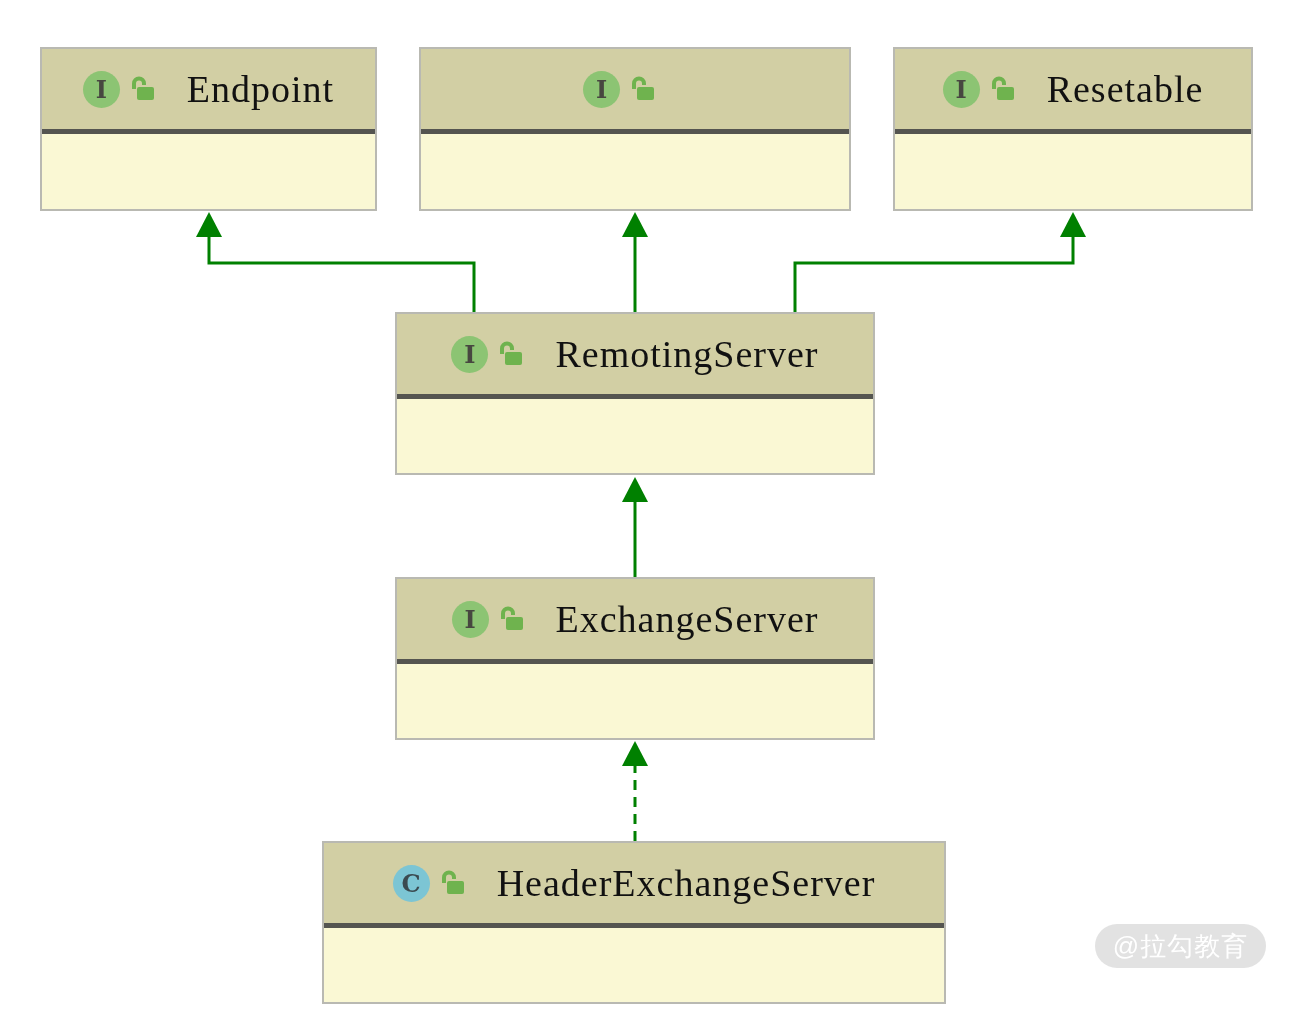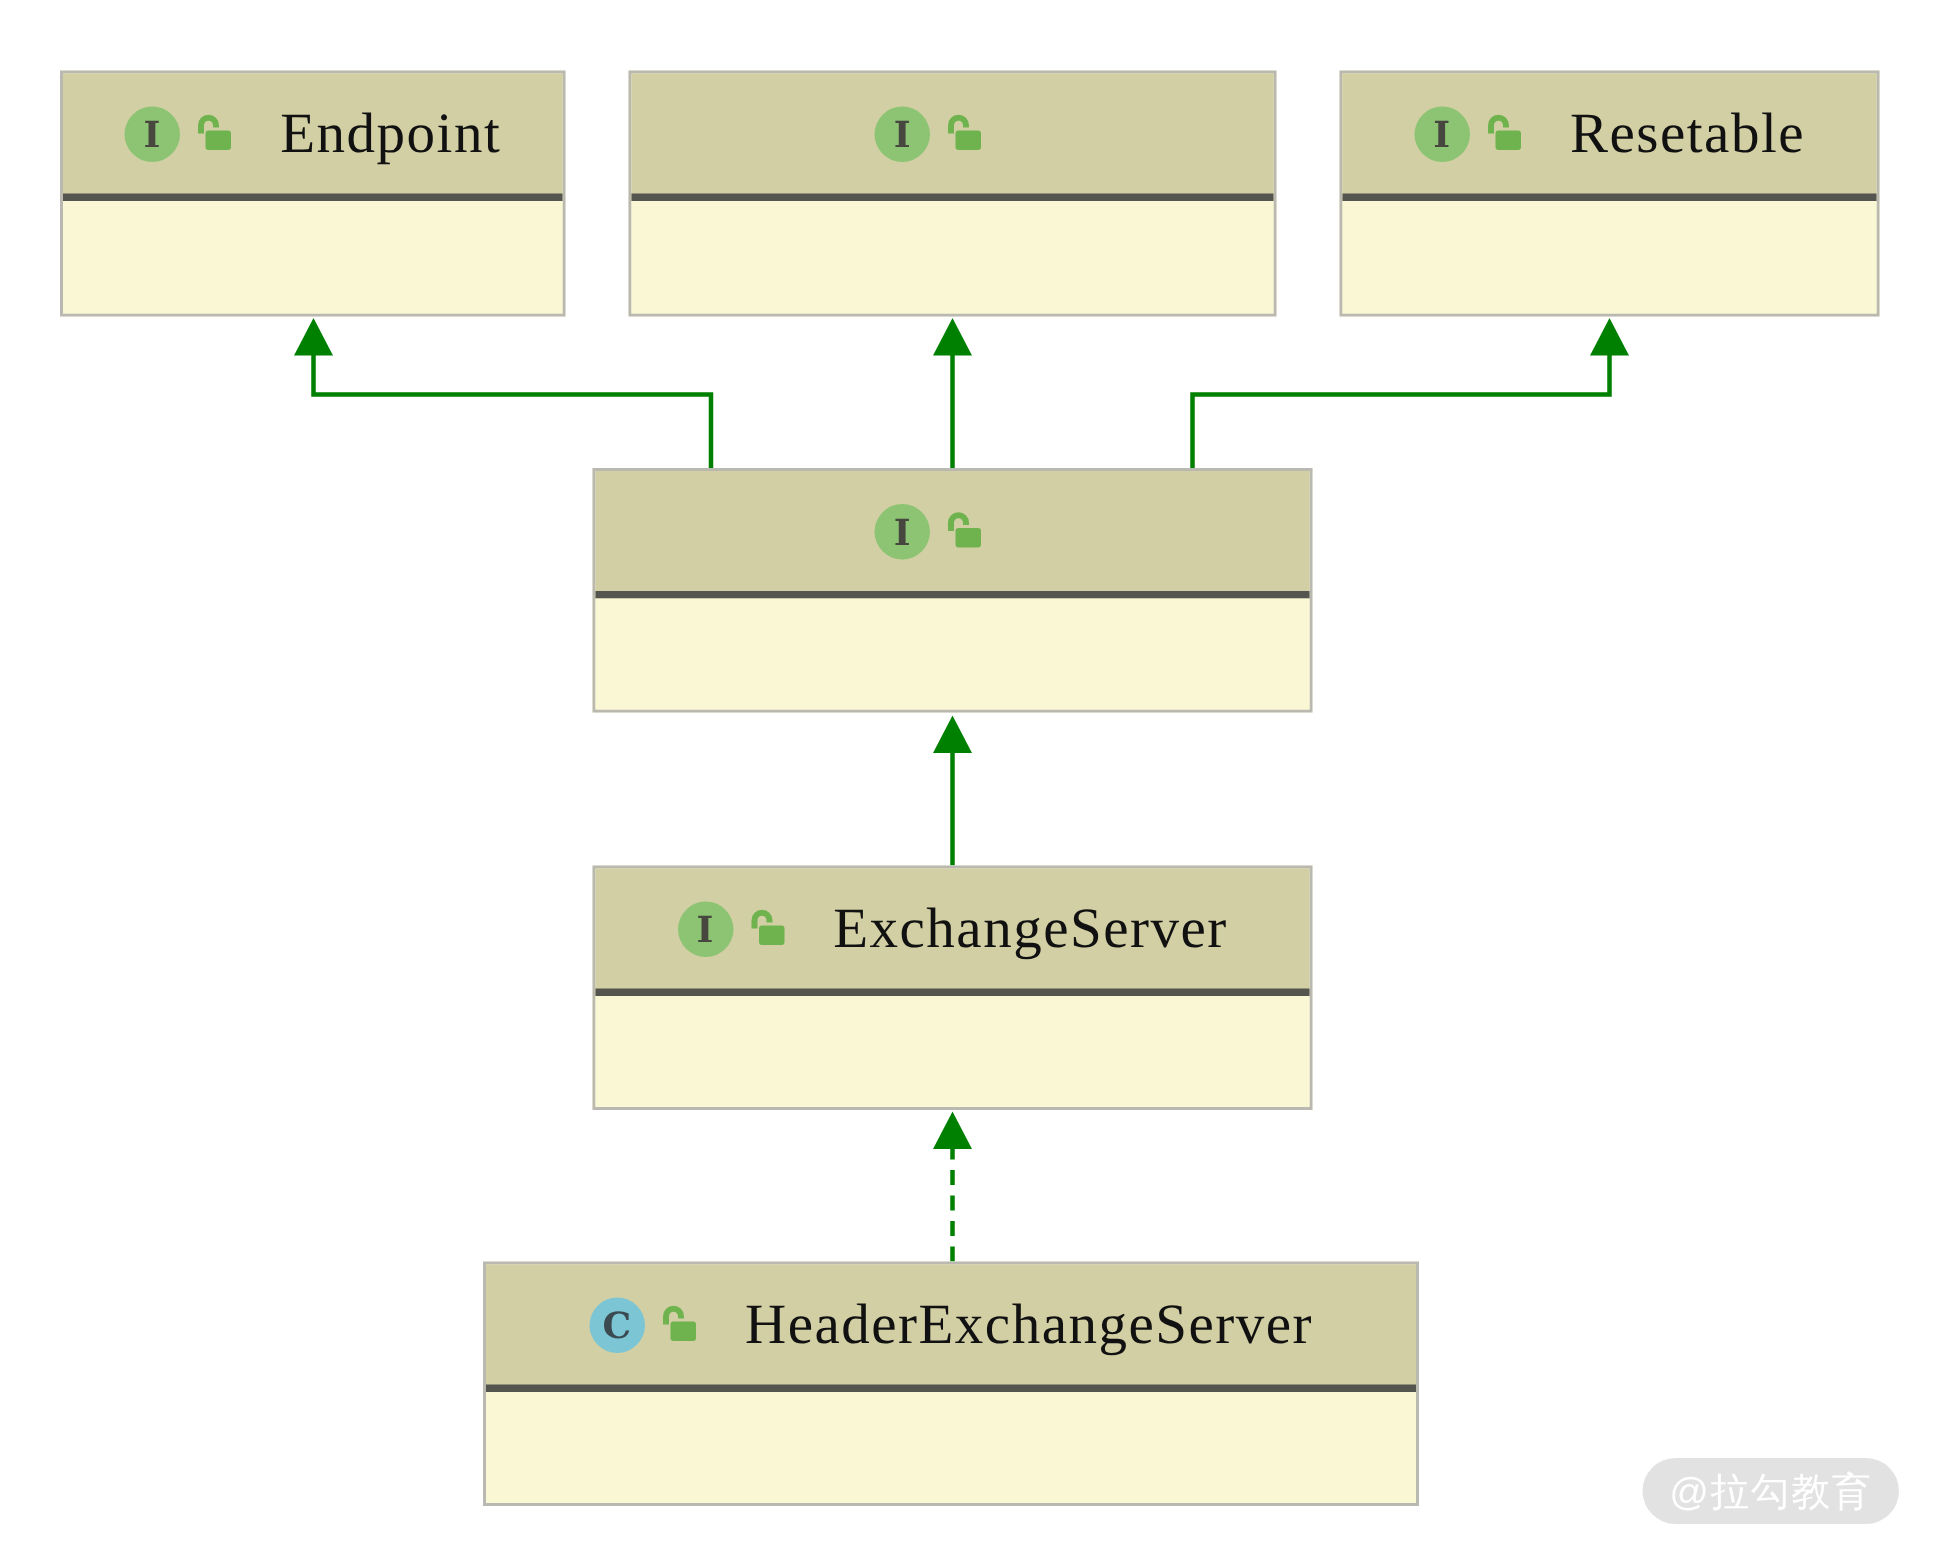--- a/index.html
+++ b/index.html
@@ -57,21 +57,21 @@
   
   .n-endpoint        { left: 40px;  top: 47px;  width: 337px; height: 164px; }
   .n-idlesensible    { left: 419px; top: 47px;  width: 432px; height: 164px; }
   .n-resetable       { left: 893px; top: 47px;  width: 360px; height: 164px; }
   .n-remotingserver  { left: 395px; top: 312px; width: 480px; height: 163px; }
   .n-exchangeserver  { left: 395px; top: 577px; width: 480px; height: 163px; }
   .n-headerexchange  { left: 322px; top: 841px; width: 624px; height: 163px; }
 
   .watermark {
     position: absolute;
-    left: 1095px; top: 972px;
+    left: 1095px; top: 924px;
     width: 171px; height: 44px;
     background: rgba(190,190,190,0.45);
     border-radius: 22px;
     display: flex;
     align-items: center;
     justify-content: center;
     color: #ffffff;
     font-size: 26px;
     letter-spacing: 1px;
   }
@@ -142,20 +142,21 @@
 
   <div class="node n-remotingserver">
     <div class="node-header">
       <span class="badge iface">I</span>
       <span class="lock">
         <svg width="27" height="28" viewBox="0 0 27 28">
           <path d="M4,14 V8.5 a5,5 0 0 1 10,0 V10" fill="none" stroke="#6fb34e" stroke-width="4"></path>
           <rect x="7" y="12" width="17" height="13" rx="2" fill="#6fb34e"></rect>
         </svg>
       </span>
+      <span class="node-label">RemotingServer</span>
     </div>
     <div class="node-body"></div>
   </div>
 
   <div class="node n-exchangeserver">
     <div class="node-header">
       <span class="badge iface">I</span>
       <span class="lock">
         <svg width="27" height="28" viewBox="0 0 27 28">
           <path d="M4,14 V8.5 a5,5 0 0 1 10,0 V10" fill="none" stroke="#6fb34e" stroke-width="4"></path>

